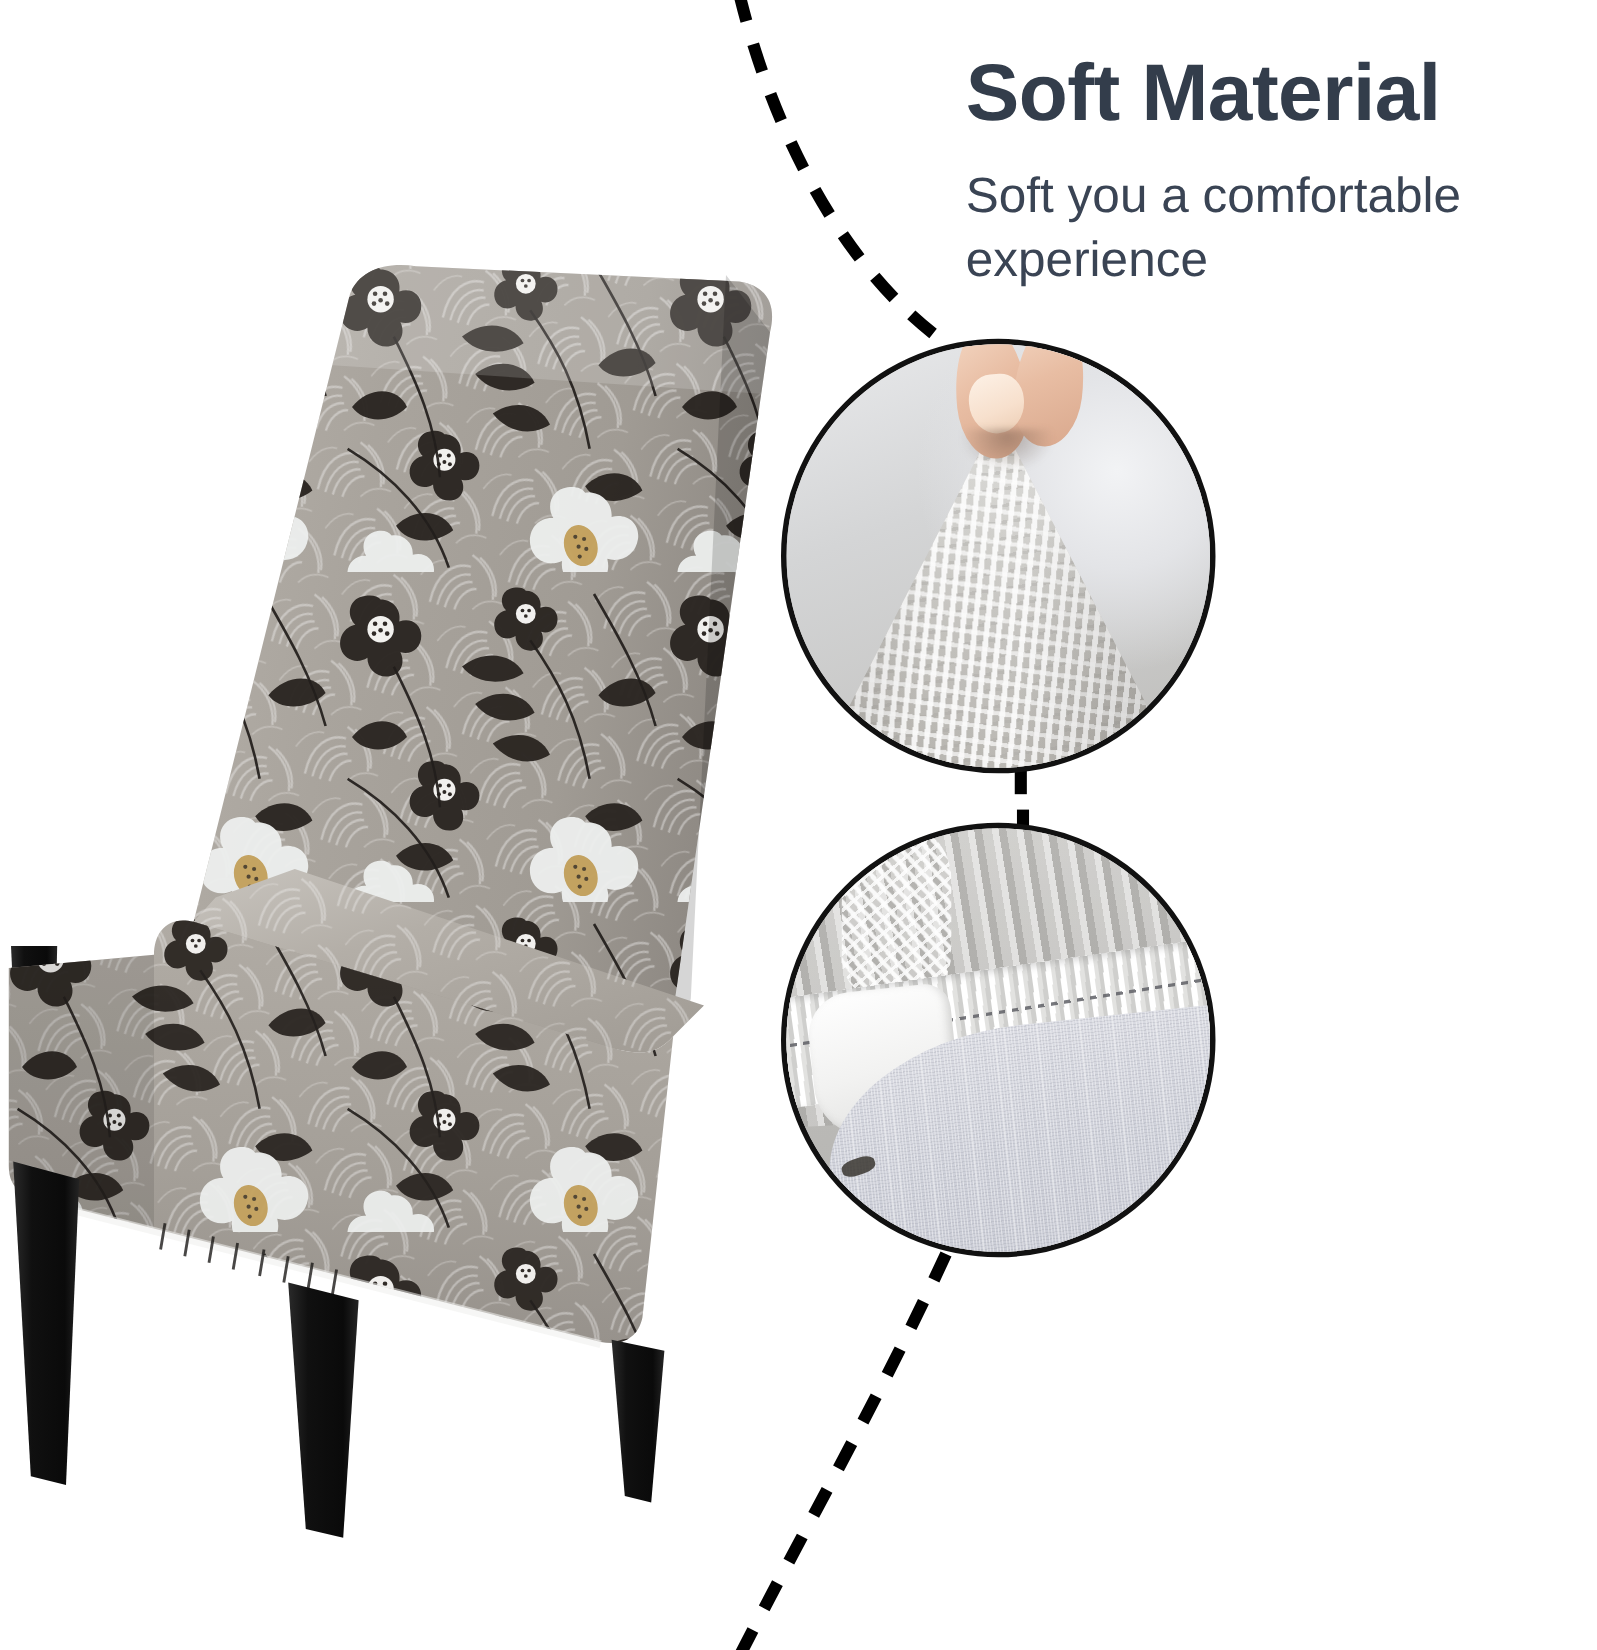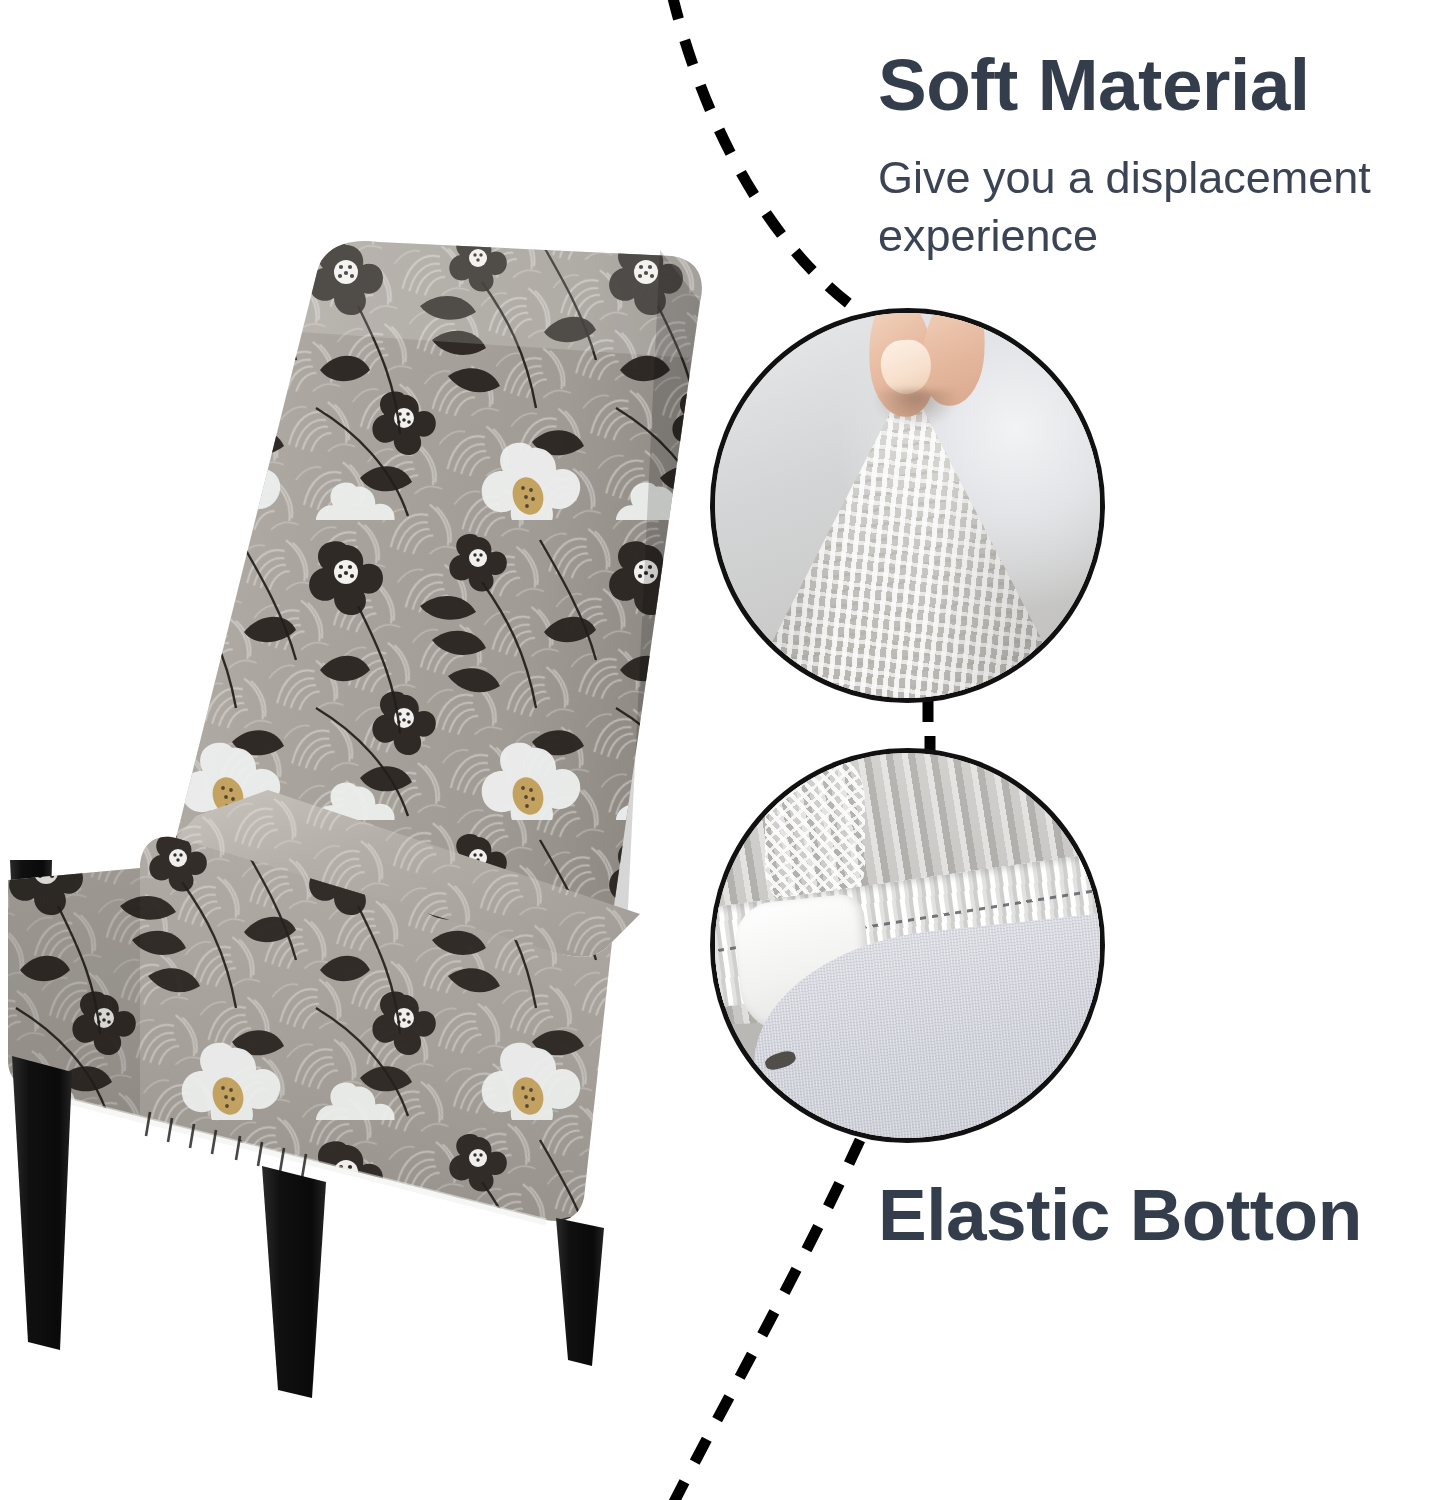--- a/index.html
+++ b/index.html
@@ -485,20 +485,19 @@
       <div class="elastic-stitch"></div>
       <div class="elastic-white-pad"></div>
       <div class="elastic-lower"></div>
       <div class="elastic-lower-weave"></div>
       <div class="elastic-dark-fleck"></div>
     </div>
   </div>
 
   <div class="feature-block" id="block-soft">
     <h2 class="feature-title">Soft Material</h2>
-    <p class="feature-body">Give you a displacement experience</p>
+    <p class="feature-body">Soft you a comfortable experience</p>
   </div>
 
   <div class="feature-block" id="block-elast">
-    <h2 class="feature-title">Elastic Botton</h2>
   </div>
 
 </div>
 
 </body></html>

